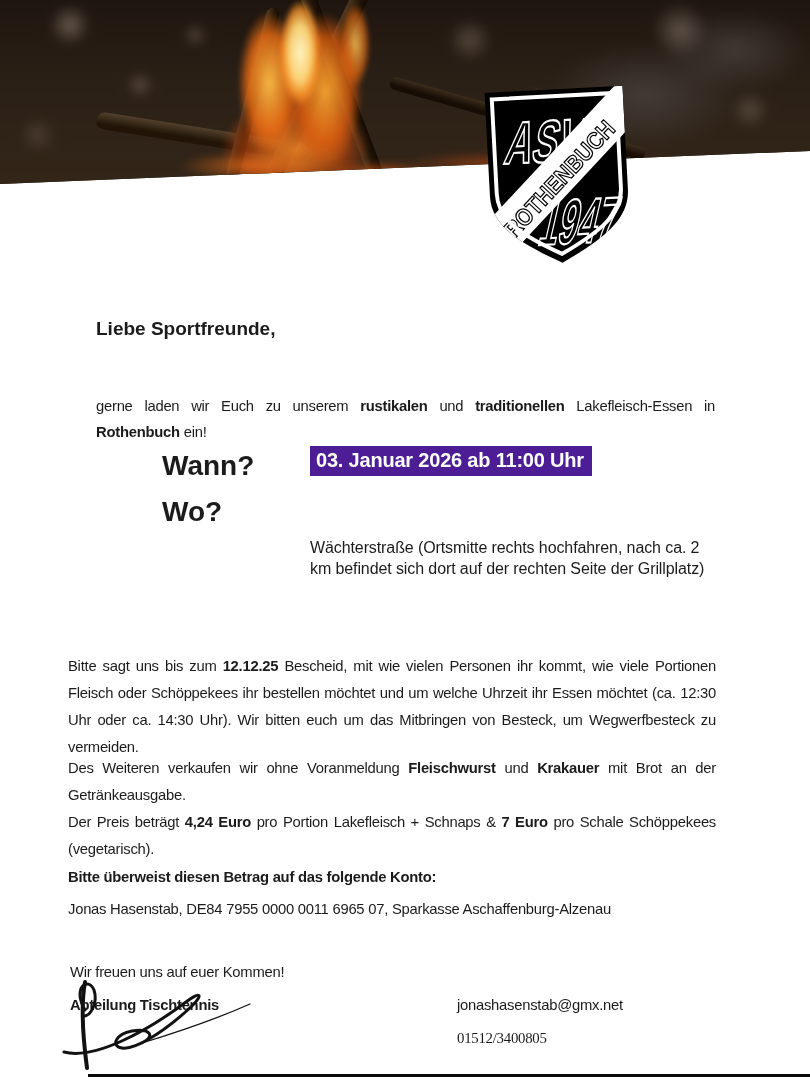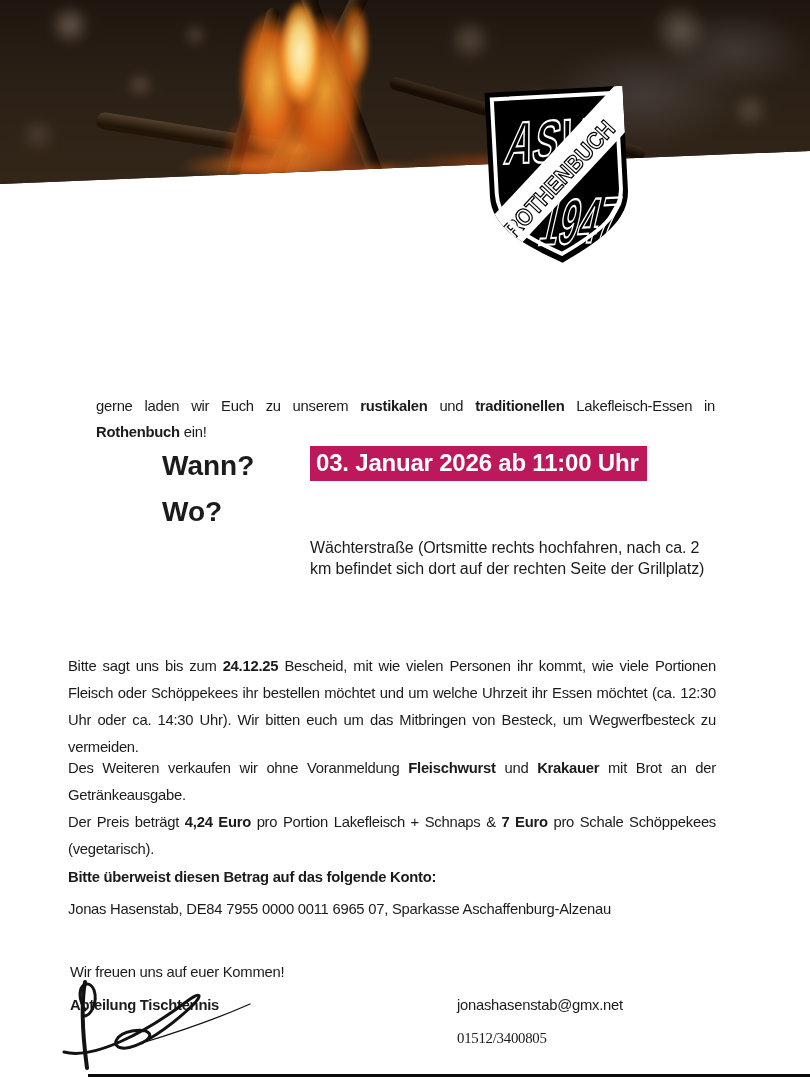--- a/index.html
+++ b/index.html
@@ -56,21 +56,21 @@
   .abs{position:absolute;}
   .body-text{font-size:14.8px;line-height:27px;letter-spacing:-0.25px;margin-top:41px;}
   .just{text-align:justify;text-align-last:left;}
   .b{font-weight:700;}
   .salutation{left:96px;top:318px;font-size:19px;font-weight:700;}
   .intro{left:96px;top:352px;width:619px;line-height:26px;}
   .evt-label{font-size:28px;font-weight:700;}
   .when-label{left:162px;top:450px;}
   .where-label{left:162px;top:496px;}
   .hl{
-    background:#be185d;color:#ffffff;font-size:24px;font-weight:700;
+    background:#4c1d95;color:#ffffff;font-size:20px;font-weight:700;
     padding:3px 8px 4px 6px;display:inline-block;white-space:nowrap;letter-spacing:-0.2px;
   }
   .when-box{left:310px;top:446px;}
   .where-box{left:310px;top:492px;}
   .directions{left:310px;top:537px;width:408px;font-size:16px;line-height:21px;letter-spacing:-0.1px;}
   .p-rsvp{left:68px;top:612px;width:648px;}
   .p-sales{left:68px;top:714px;width:648px;}
   .p-price{left:68px;top:768px;width:648px;}
   .p-konto{left:68px;top:823px;width:648px;font-weight:700;}
   .p-account{left:68px;top:855px;width:680px;}
@@ -107,30 +107,31 @@
     <path d="M5 5 H145 V110 C145 140 118 159 75 181 C32 159 5 140 5 110 Z" fill="#000000"></path>
     <g clip-path="url(#shieldClip)">
       <rect x="-60" y="73" width="280" height="40" fill="#ffffff" transform="rotate(-44 75 95)"></rect>
       <text transform="translate(34 0) skewX(-16)" x="8" y="78" font-size="60" font-weight="bold" fill="none" stroke="#ffffff" stroke-width="2.2" textLength="78" lengthAdjust="spacingAndGlyphs" font-family="Liberation Sans, sans-serif">ASV</text>
       <text transform="rotate(-44 75 95)" x="75" y="105" text-anchor="middle" font-size="24" font-weight="bold" fill="#ffffff" stroke="#000000" stroke-width="1.3" textLength="152" lengthAdjust="spacingAndGlyphs" font-family="Liberation Sans, sans-serif">ROTHENBUCH</text>
       <text transform="translate(96 0) skewX(-16)" x="0" y="162" font-size="64" font-weight="bold" fill="none" stroke="#ffffff" stroke-width="2.2" textLength="78" lengthAdjust="spacingAndGlyphs" font-family="Liberation Sans, sans-serif">1947</text>
     </g>
     <path d="M12 12 H138 V108 C138 135 114 152 75 172 C36 152 12 135 12 108 Z" fill="none" stroke="#ffffff" stroke-width="4"></path>
   </svg>
 
+  <div class="abs salutation">Liebe Sportfreunde,</div>
   <div class="abs intro body-text just"><span>gerne laden wir Euch zu unserem </span><span class="b">rustikalen</span><span> und </span><span class="b">traditionellen</span><span> Lakefleisch-Essen in </span><span class="b">Rothenbuch</span><span> ein!</span></div>
 
   <div class="abs evt-label when-label">Wann?</div>
   <div class="abs when-box">
     <span class="hl">03. Januar 2026 ab 11:00 Uhr</span>
   </div>
   <div class="abs evt-label where-label">Wo?</div>
   <div class="abs directions">Wächterstraße (Ortsmitte rechts hochfahren, nach ca. 2 km befindet sich dort auf der rechten Seite der Grillplatz)</div>
 
-  <div class="abs p-rsvp body-text just"><span>Bitte sagt uns bis zum </span><span class="b">24.12.25</span><span> Bescheid, mit wie vielen Personen ihr kommt, wie viele Portionen Fleisch oder Schöppekees ihr bestellen möchtet und um welche Uhrzeit ihr Essen möchtet (ca. 12:30 Uhr oder ca. 14:30 Uhr). Wir bitten euch um das Mitbringen von Besteck, um Wegwerfbesteck zu vermeiden.</span></div>
+  <div class="abs p-rsvp body-text just"><span>Bitte sagt uns bis zum </span><span class="b">12.12.25</span><span> Bescheid, mit wie vielen Personen ihr kommt, wie viele Portionen Fleisch oder Schöppekees ihr bestellen möchtet und um welche Uhrzeit ihr Essen möchtet (ca. 12:30 Uhr oder ca. 14:30 Uhr). Wir bitten euch um das Mitbringen von Besteck, um Wegwerfbesteck zu vermeiden.</span></div>
   <div class="abs p-sales body-text just"><span>Des Weiteren verkaufen wir ohne Voranmeldung </span><span class="b">Fleischwurst</span><span> und </span><span class="b">Krakauer</span><span> mit Brot an der Getränkeausgabe.</span></div>
   <div class="abs p-price body-text just"><span>Der Preis beträgt </span><span class="b">4,24 Euro</span><span> pro Portion Lakefleisch + Schnaps &amp; </span><span class="b">7 Euro</span><span> pro Schale Schöppekees (vegetarisch).</span></div>
   <div class="abs p-konto body-text">Bitte überweist diesen Betrag auf das folgende Konto:</div>
   <div class="abs p-account body-text">Jonas Hasenstab, DE84 7955 0000 0011 6965 07, Sparkasse Aschaffenburg-Alzenau</div>
 
   <div class="abs farewell body-text">Wir freuen uns auf euer Kommen!</div>
   <div class="abs department body-text">Abteilung Tischtennis</div>
   <div class="abs contact-email body-text">jonashasenstab@gmx.net</div>
   <div class="abs contact-phone body-text">01512/3400805</div>
 

